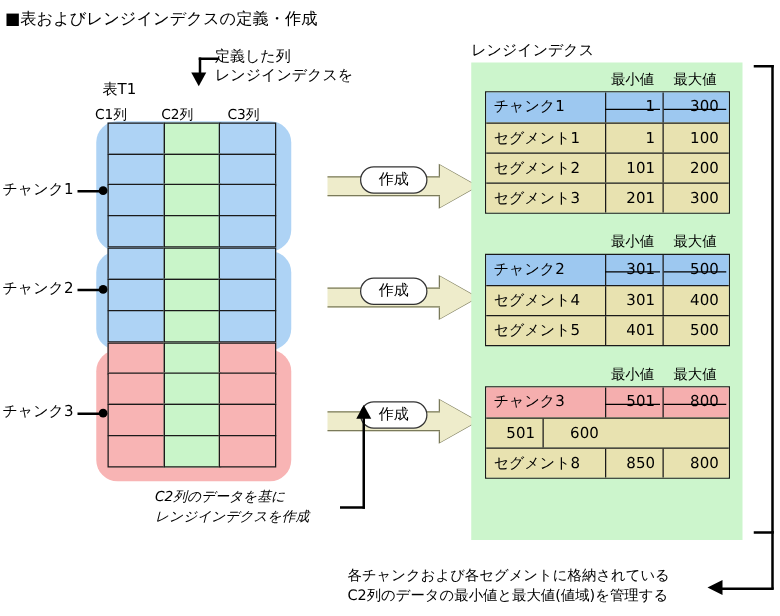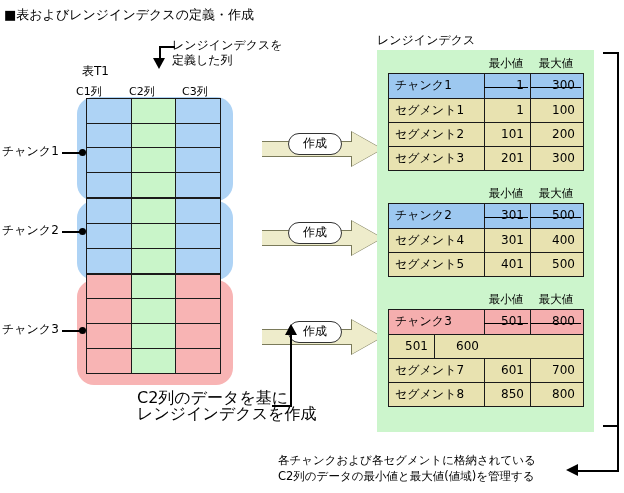--- a/index.html
+++ b/index.html
@@ -114,21 +114,21 @@
     box-sizing:border-box;
     text-align:center;
     font-size:12px;
     line-height:20px;
   }
   #arrow1{left:262px;top:132px;}
   #arrow2{left:262px;top:221px;}
   #arrow3{left:262px;top:320px;}
 
   
-  #note1{left:137px;top:390px;font-size:16px;line-height:16px;}
+  #note1{left:124px;top:390px;font-size:11px;line-height:16px;font-style:italic;}
   #note1-v{left:290px;top:333px;width:1.6px;height:74px;background:#000;}
   #note1-h{left:272px;top:405px;width:20px;height:1.6px;background:#000;}
   #note1-up{
     left:285px;top:324px;
     width:0;height:0;
     border-left:6px solid transparent;
     border-right:6px solid transparent;
     border-bottom:11px solid #000;
   }
 
@@ -200,22 +200,22 @@
 <body>
 
 <div class="abs nowrap" id="title">■表およびレンジインデクスの定義・作成</div>
 
 <div class="abs nowrap" id="tbl-name">表T1</div>
 <div class="abs nowrap" id="col-c1">C1列</div>
 <div class="abs nowrap" id="col-c2">C2列</div>
 <div class="abs nowrap" id="col-c3">C3列</div>
 
 <div class="abs nowrap" id="def-label">
+  <div>定義した列</div>
   <div>レンジインデクスを</div>
-  <div>定義した列</div>
 </div>
 <div class="abs" id="def-leader"></div>
 <div class="abs" id="def-leader-v"></div>
 <div class="abs" id="def-arrow"></div>
 
 <div class="chunk blue" id="chunk1-box"></div>
 <div class="chunk blue" id="chunk2-box"></div>
 <div class="chunk pink" id="chunk3-box"></div>
 
 <div id="grid">
@@ -358,25 +358,20 @@
       <div class="rirow chunk-pink">
         <div class="c-name nowrap">チャンク3</div>
         <div class="c-min">501</div>
         <div class="c-max">800</div>
       </div>
       <div class="rirow seg">
         <div class="c-min">501</div>
         <div class="c-max">600</div>
       </div>
       <div class="rirow seg">
-        <div class="c-name nowrap">セグメント7</div>
-        <div class="c-min">601</div>
-        <div class="c-max">700</div>
-      </div>
-      <div class="rirow seg">
         <div class="c-name nowrap">セグメント8</div>
         <div class="c-min">850</div>
         <div class="c-max">800</div>
       </div>
     </div>
 </div>
 
 <div class="abs" id="brk-top"></div>
 <div class="abs" id="brk-v"></div>
 <div class="abs" id="brk-bot"></div>

